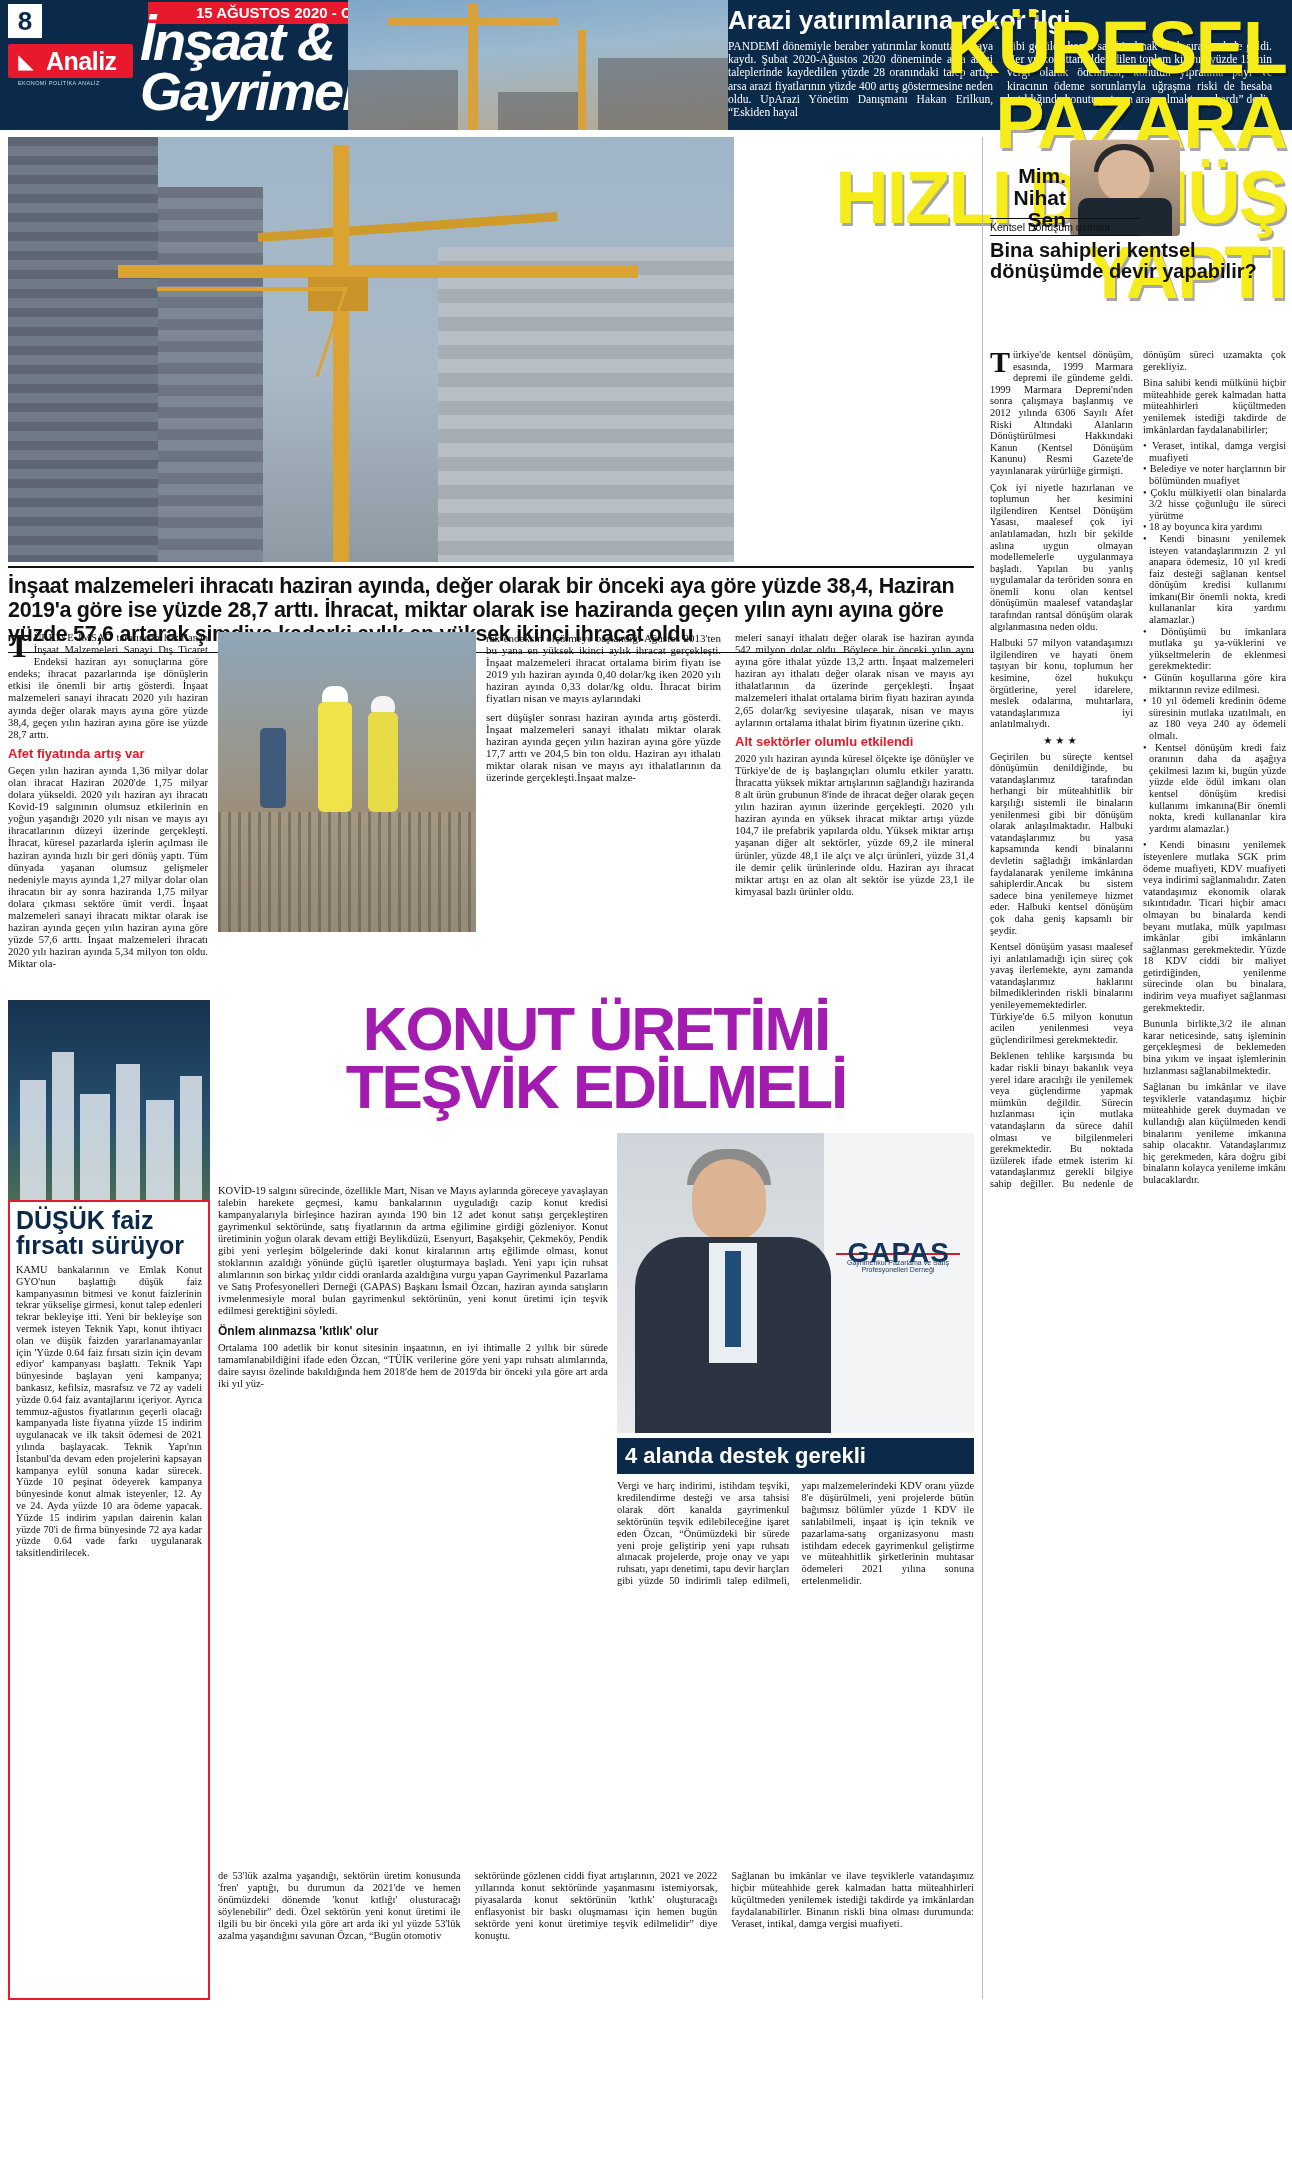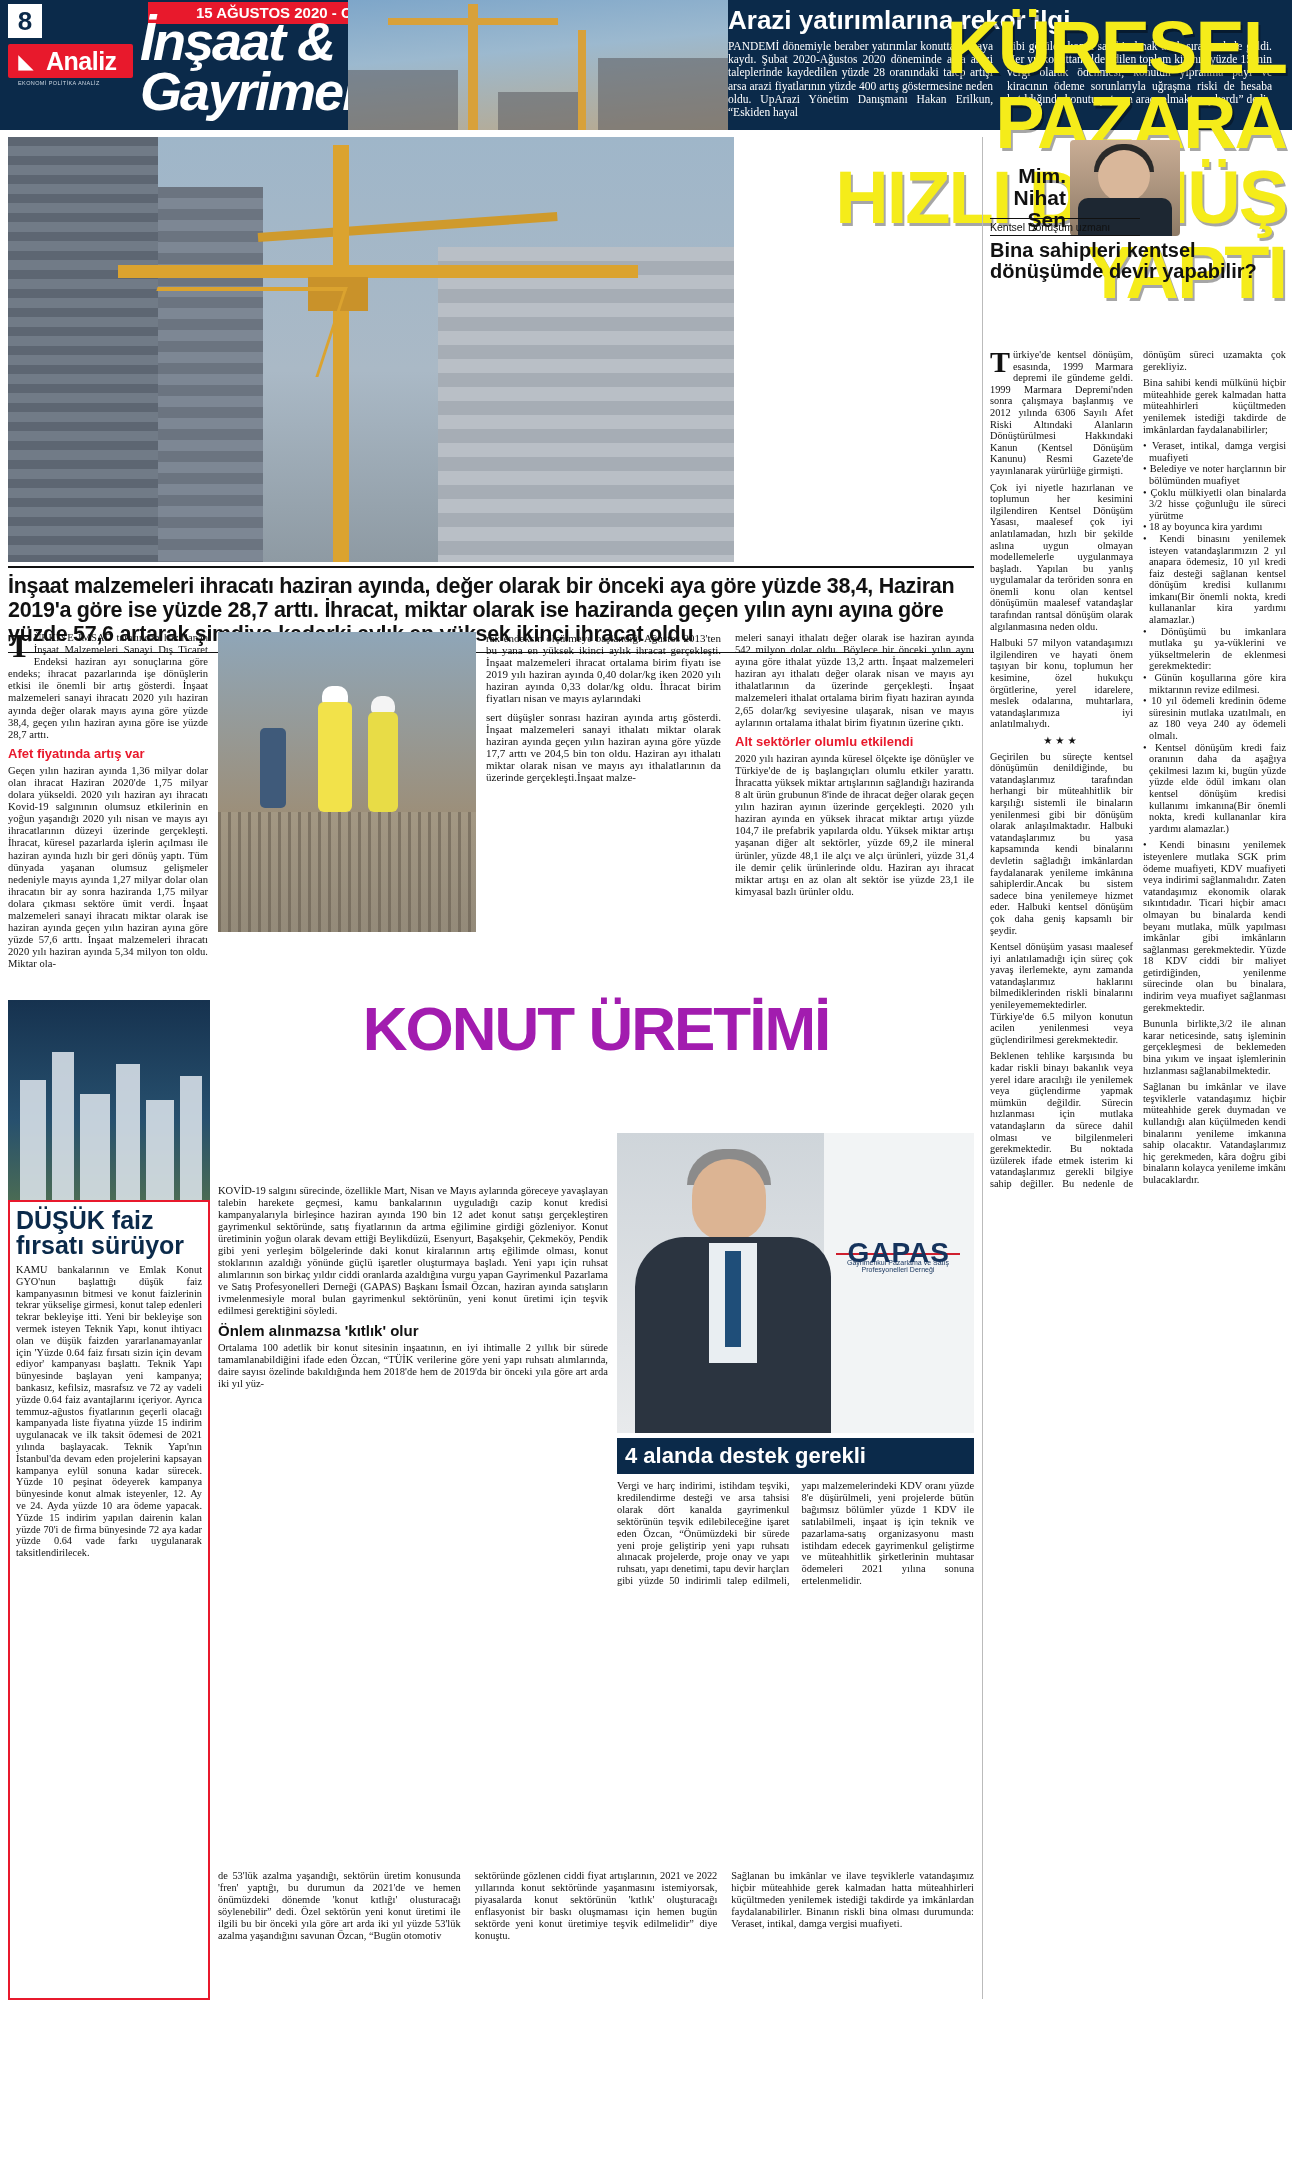--- a/index.html
+++ b/index.html
@@ -241,21 +241,21 @@
   .gapas-photo .gsub { position: absolute; right: 12px; top: 126px; width: 128px; font-family: "Liberation Sans", sans-serif; font-size: 7px; color: #16335c; text-align: center; }
   .gapas-photo .gbar { position: absolute; right: 14px; top: 120px; width: 124px; height: 2px; background: #cf1f2e; }
 
   .konut-art {
     position: absolute; left: 218px; top: 1185px; width: 390px;
     font-size: 10.5px; line-height: 12px; text-align: justify;
   }
   .konut-art p { margin: 0 0 6px 0; }
   .konut-art .sub {
     font-family: "Liberation Sans", sans-serif; font-weight: bold;
-    font-size: 15px; color: #111; margin: 8px 0 5px 0;
+    font-size: 12px; color: #111; margin: 8px 0 5px 0;
   }
 
   .dest-box {
     position: absolute; left: 617px; top: 1438px; width: 357px; height: 562px;
   }
   .dest-title {
     font-family: "Liberation Sans", sans-serif; font-weight: bold;
     color: #fff; background: #0b2a4a; font-size: 22px; padding: 5px 8px;
   }
   .dest-body {
@@ -344,20 +344,21 @@
     </div>
     <div class="c3">
       <p>meleri sanayi ithalatı değer olarak ise haziran ayında 542 milyon dolar oldu. Böylece bir önceki yılın aynı ayına göre ithalat yüzde 13,2 arttı. İnşaat malzemeleri haziran ayı ithalatı değer olarak nisan ve mayıs ayı ithalatlarının da üzerinde gerçekleşti. İnşaat malzemeleri ithalat ortalama birim fiyatı haziran ayında 2,65 dolar/kg seviyesine ulaşarak, nisan ve mayıs aylarının ortalama ithalat birim fiyatının üzerine çıktı.</p>
       <div class="sub">Alt sektörler olumlu etkilendi</div>
       <p>2020 yılı haziran ayında küresel ölçekte işe dönüşler ve Türkiye'de de iş başlangıçları olumlu etkiler yarattı. İhracatta yüksek miktar artışlarının sağlandığı haziranda 8 alt ürün grubunun 8'inde de ihracat değer olarak geçen yılın haziran ayının üzerinde gerçekleşti. 2020 yılı haziran ayında en yüksek ihracat miktar artışı yüzde 104,7 ile prefabrik yapılarda oldu. Yüksek miktar artışı yaşanan diğer alt sektörler, yüzde 69,2 ile mineral ürünler, yüzde 48,1 ile alçı ve alçı ürünleri, yüzde 31,4 ile demir çelik ürünlerinde oldu. Haziran ayı ihracat miktar artışı en az olan alt sektör ise yüzde 23,1 ile kimyasal bazlı ürünler oldu.</p>
     </div>
   </div>
 
   <div class="konut-title">
     <span>KONUT ÜRETİMİ</span>
+    <span>TEŞVİK EDİLMELİ</span>
   </div>
 
   <div class="skyline">
     <div class="b" style="left:12px;top:80px;width:26px;height:120px;"></div>
     <div class="b" style="left:44px;top:52px;width:22px;height:148px;"></div>
     <div class="b" style="left:72px;top:94px;width:30px;height:106px;"></div>
     <div class="b" style="left:108px;top:64px;width:24px;height:136px;"></div>
     <div class="b" style="left:138px;top:100px;width:28px;height:100px;"></div>
     <div class="b" style="left:172px;top:76px;width:22px;height:124px;"></div>
   </div>

